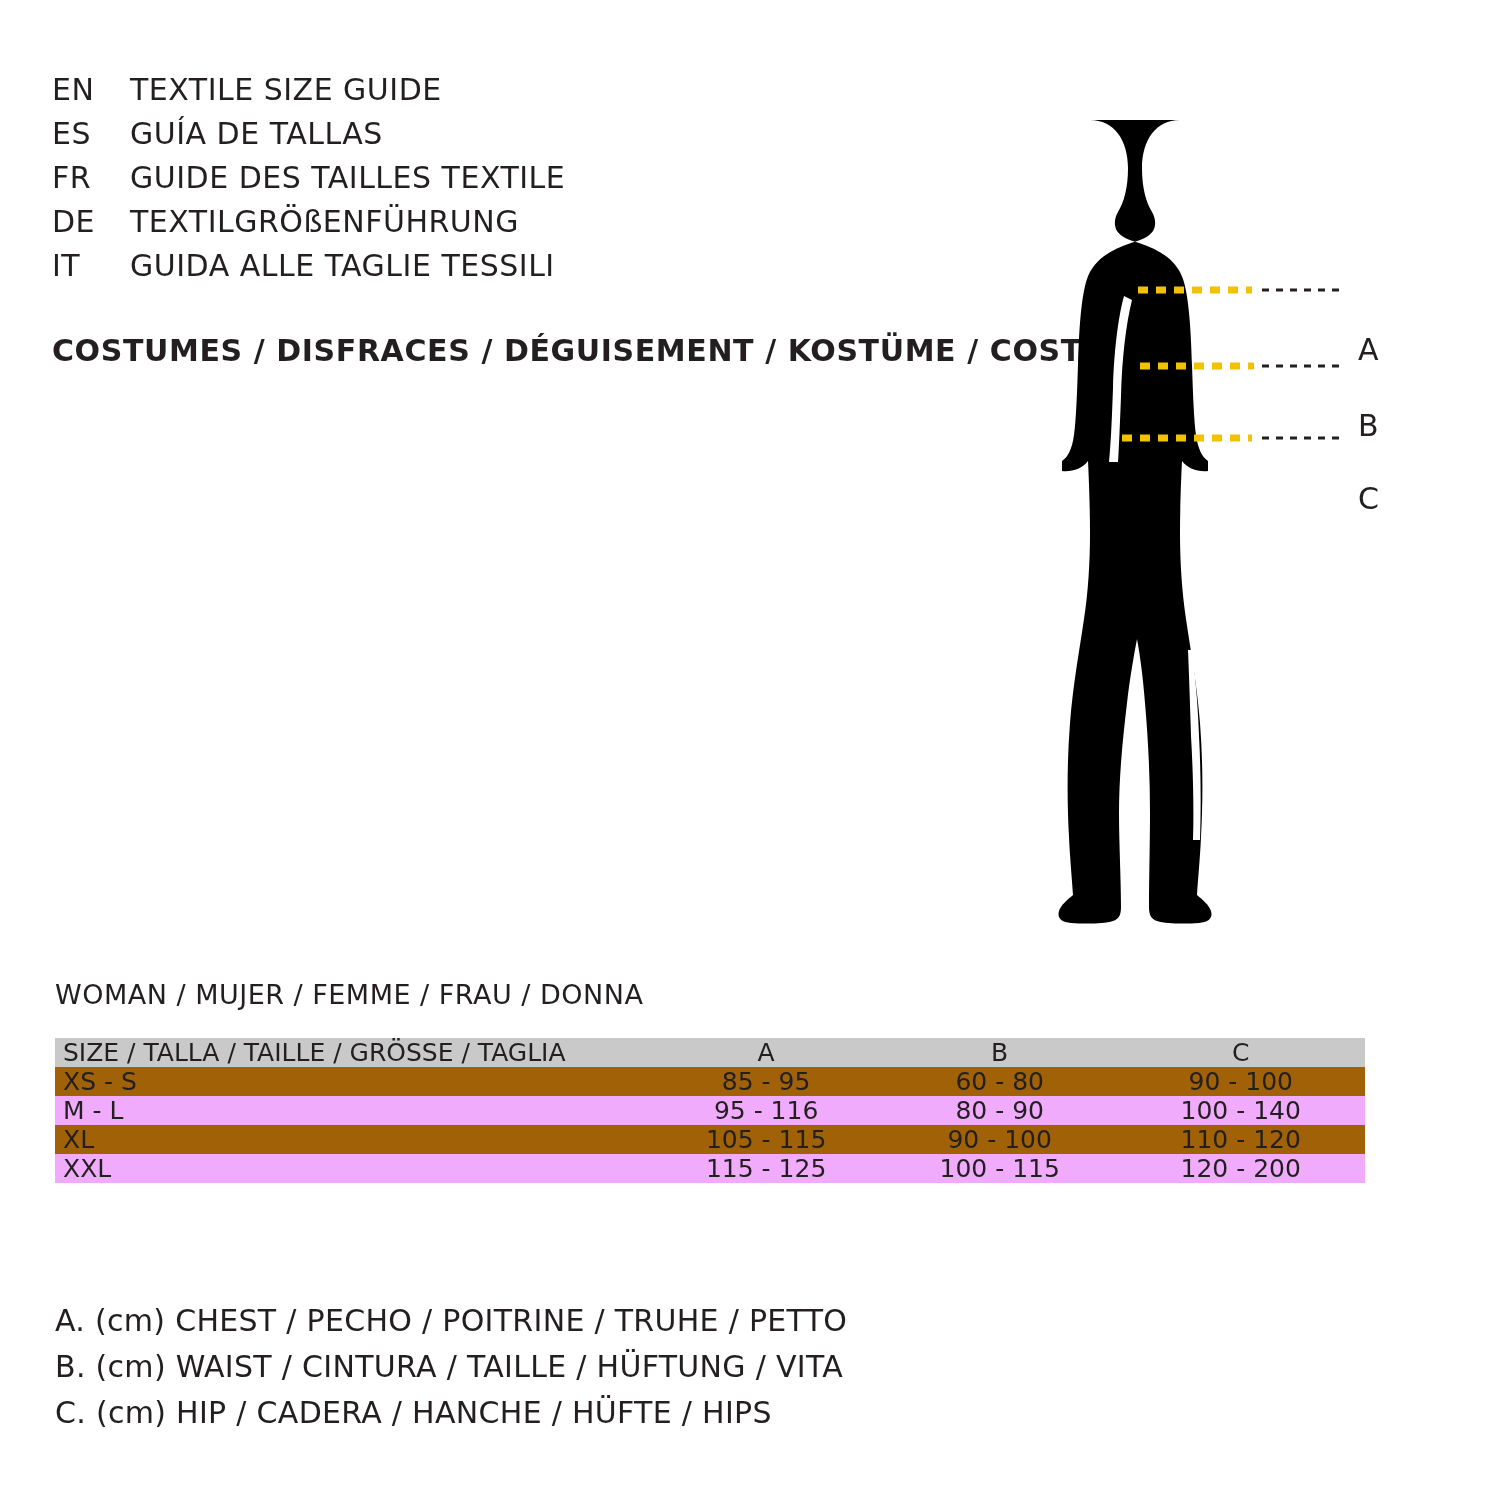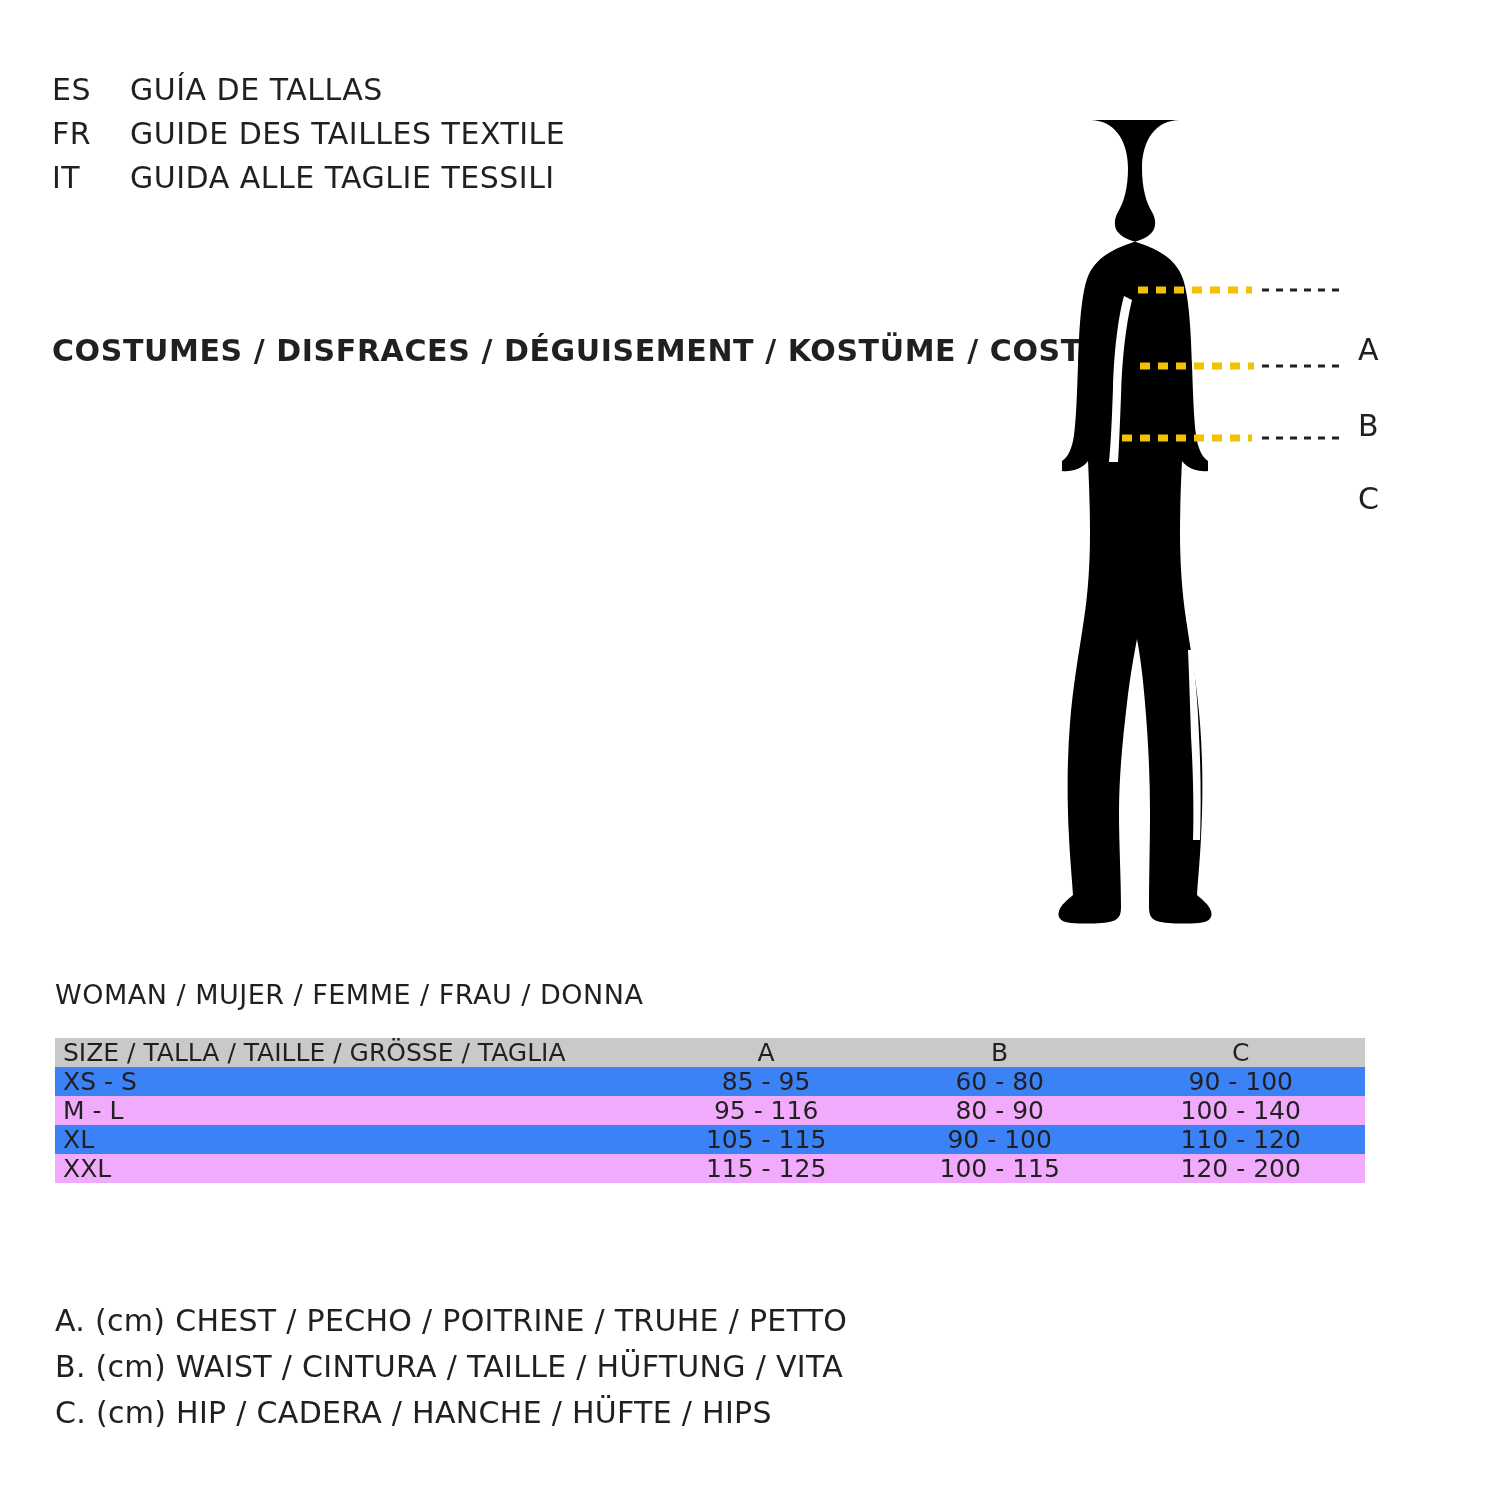--- a/index.html
+++ b/index.html
@@ -106,21 +106,21 @@
     padding-left: 8px;
     width: 590px;
   }
   table.size-table th {
     background: #c9c9c9;
   }
   table.size-table tr.row-alt td {
     background: #f0abfc;
   }
   table.size-table tr.row-plain td {
-    background: #3b82f6;
+    background: #a16207;
   }
   col.col-a { width: 235px; }
   col.col-b { width: 235px; }
   col.col-c { width: 250px; }
 
   
   .notes {
     position: absolute;
     left: 55px;
     top: 1298px;
@@ -129,26 +129,34 @@
     letter-spacing: 0.3px;
     color: #231f20;
   }
   .note-line { white-space: nowrap; }
 </style>
 </head>
 <body>
 
 <div class="lang-block">
   <div class="lang-row">
+    <span class="lang-code">EN</span>
+    <span class="lang-text">TEXTILE SIZE GUIDE</span>
+  </div>
+  <div class="lang-row">
     <span class="lang-code">ES</span>
     <span class="lang-text">GUÍA DE TALLAS</span>
   </div>
   <div class="lang-row">
     <span class="lang-code">FR</span>
     <span class="lang-text">GUIDE DES TAILLES TEXTILE</span>
+  </div>
+  <div class="lang-row">
+    <span class="lang-code">DE</span>
+    <span class="lang-text">TEXTILGRÖßENFÜHRUNG</span>
   </div>
   <div class="lang-row">
     <span class="lang-code">IT</span>
     <span class="lang-text">GUIDA ALLE TAGLIE TESSILI</span>
   </div>
 </div>
 
 <div class="costumes-line">COSTUMES / DISFRACES / DÉGUISEMENT / KOSTÜME / COSTUMI</div>
 
 <div class="figure-area">

